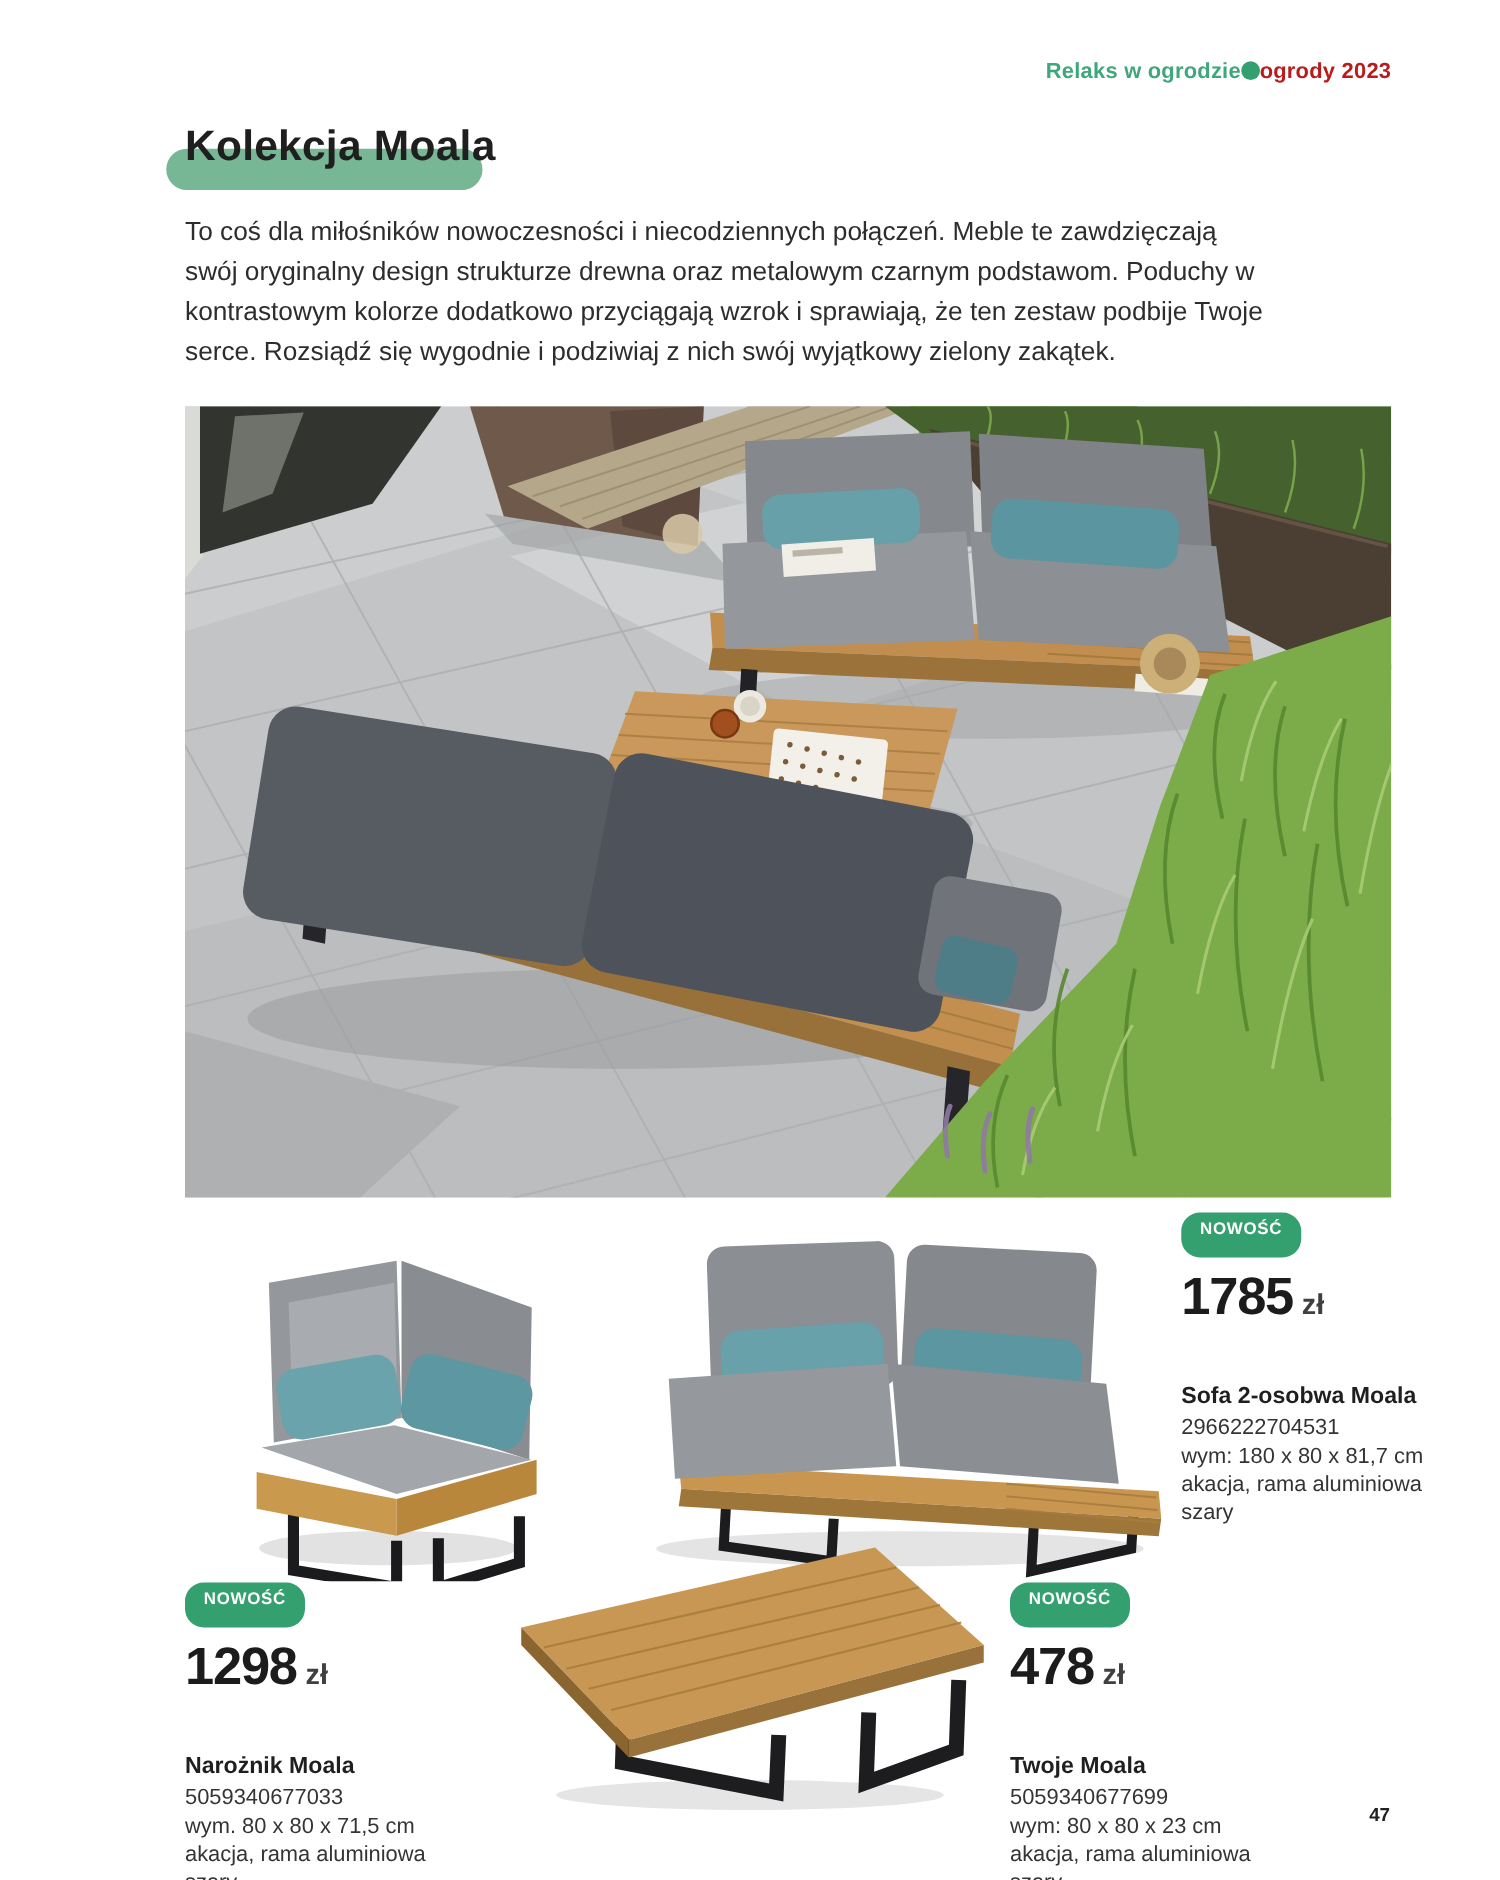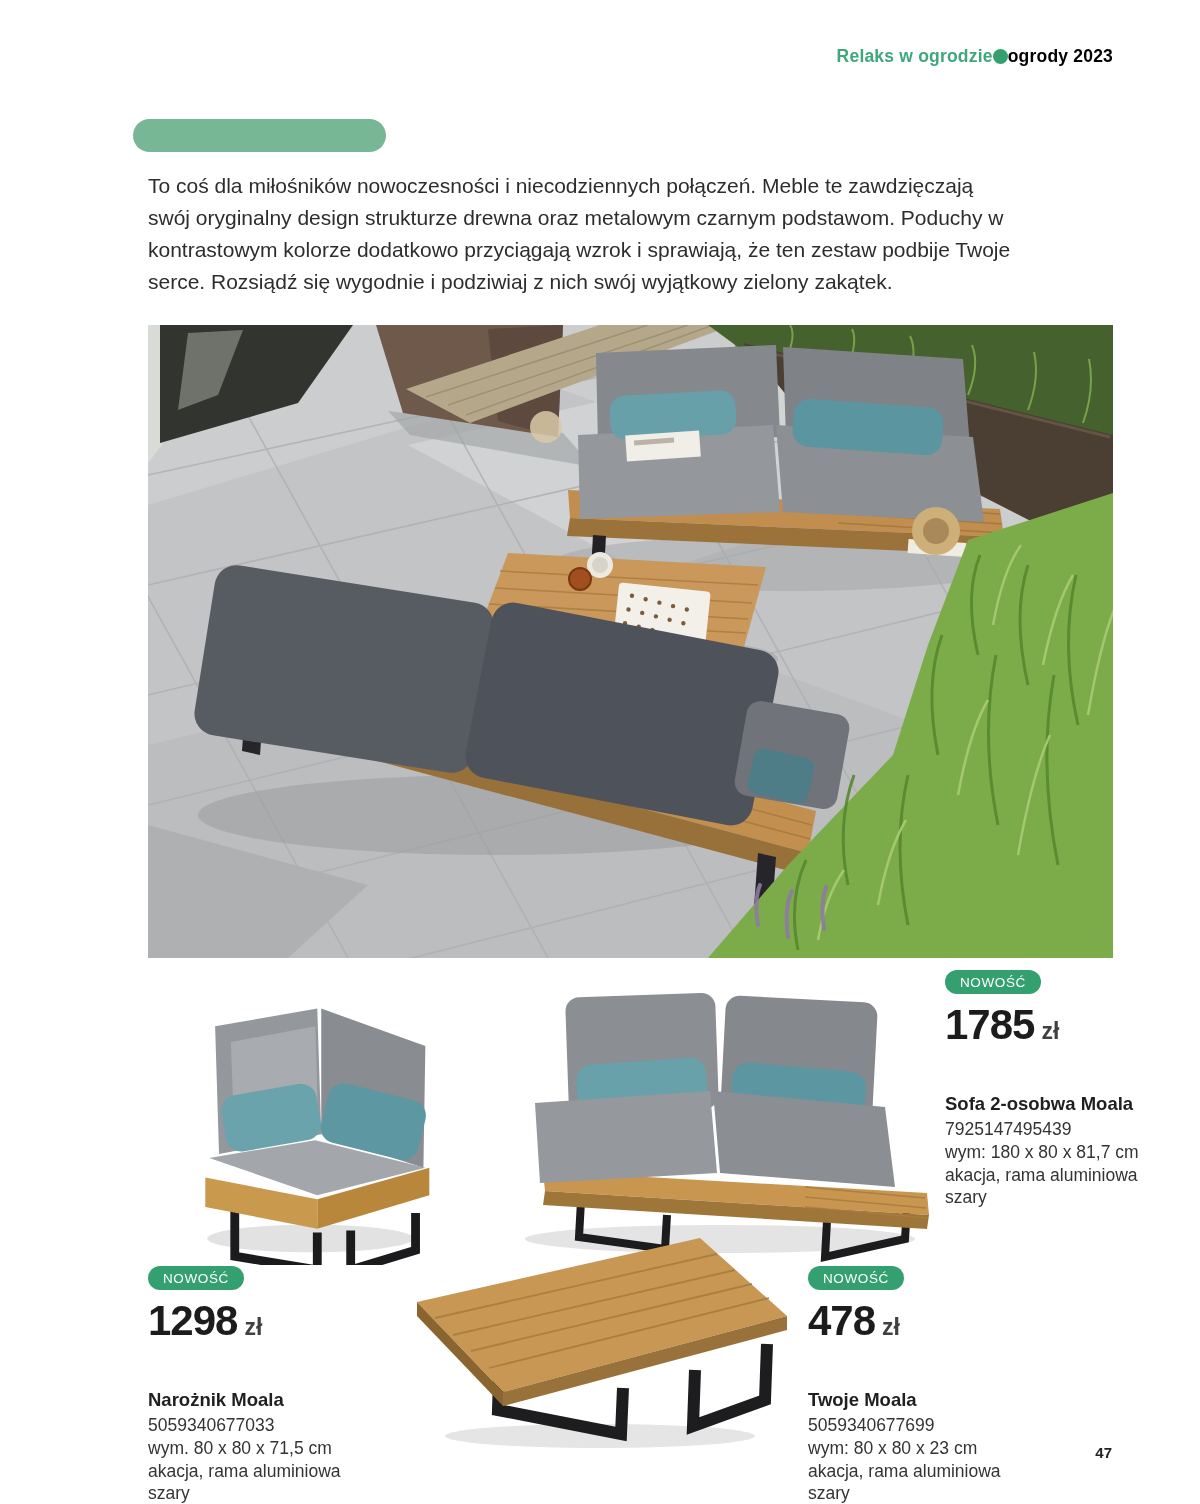--- a/index.html
+++ b/index.html
@@ -12,59 +12,60 @@
     overflow:hidden;
   }
   
   .hdr{
     position:absolute;top:46px;right:87px;
     display:flex;align-items:center;
     font-size:17.5px;font-weight:700;letter-spacing:.2px;
   }
   .hdr .sec{color:#3fa77b;}
   .hdr .dot{width:15px;height:15px;border-radius:50%;background:#35a06f;}
-  .hdr .cat{color:#000000;}
+  .hdr .cat{color:#b91c1c;}
   
   .title-hl{position:absolute;left:133px;top:119px;width:253px;height:33px;
     border-radius:17px;background:#77b795;}
   .title-text{position:absolute;left:148px;top:98px;font-size:34px;
     font-weight:800;color:#1f1f1f;letter-spacing:.2px;}
   
   .intro{position:absolute;left:148px;top:170px;width:872px;
     font-size:21px;line-height:1.52;font-weight:500;color:#2d2d2d;}
   
   .hero{position:absolute;left:148px;top:325px;width:965px;height:633px;}
   .hero svg{display:block;}
   
   .photo{position:absolute;}
   
   .pinfo{position:absolute;width:200px;}
   .badge{display:inline-block;background:#35a06f;color:#fff;
-    font-size:13.5px;font-weight:400;letter-spacing:.6px;
-    padding:5px 15px 4px;border-radius:15px;}
+    font-size:13.5px;font-weight:700;letter-spacing:.6px;
+    padding:5px 15px 16px;border-radius:15px;}
   .price-row{display:flex;align-items:baseline;margin:7px 0 3px;}
   .price-num{font-size:42px;font-weight:900;color:#1c1c1c;letter-spacing:-1px;}
   .price-cur{font-size:23px;font-weight:800;color:#404040;margin-left:7px;}
   .p-name{font-size:18.5px;font-weight:700;color:#1f1f1f;margin-bottom:3px;margin-top:44px;}
   .p-line{font-size:17.5px;color:#343434;line-height:1.3;}
   
   .pageno{position:absolute;top:1444px;right:88px;font-size:15px;font-weight:700;color:#222;}
 </style>
 </head>
 <body>
 
 <div id="page">
 
   <div class="hdr">
     <span class="sec">Relaks w ogrodzie</span>
     <span class="dot"></span>
     <span class="cat">ogrody 2023</span>
   </div>
 
   <div class="title-hl"></div>
+  <div class="title-text">Kolekcja Moala</div>
 
   <div class="intro">To coś dla miłośników nowoczesności i niecodziennych połączeń. Meble te zawdzięczają swój oryginalny design strukturze drewna oraz metalowym czarnym podstawom. Poduchy w kontrastowym kolorze dodatkowo przyciągają wzrok i sprawiają, że ten zestaw podbije Twoje serce. Rozsiądź się wygodnie i podziwiaj z nich swój wyjątkowy zielony zakątek.</div>
 
   <div class="hero">
     <svg width="965" height="633" viewBox="0 0 965 633">
 
       <rect width="965" height="633" fill="#cbcdce"></rect>
       <polygon points="0,180 400,60 965,260 965,633 0,633" fill="#c2c4c6"></polygon>
       <polygon points="0,420 500,300 965,470 965,633 0,633" fill="#bbbdbf"></polygon>
       <polygon points="260,120 700,20 900,120 500,250" fill="#d6d8d9" opacity="0.7"></polygon>
@@ -283,21 +284,21 @@
     </svg>
   </div>
 
   <div class="pinfo" style="left:945px;top:970px;">
     <span class="badge">NOWOŚĆ</span>
     <div class="price-row">
       <span class="price-num">1785</span>
       <span class="price-cur">zł</span>
     </div>
     <div class="p-name">Sofa 2-osobwa Moala</div>
-    <div class="p-line">7925147495439</div>
+    <div class="p-line">2966222704531</div>
     <div class="p-line">wym: 180 x 80 x 81,7 cm</div>
     <div class="p-line">akacja, rama aluminiowa</div>
     <div class="p-line">szary</div>
   </div>
 
   <div class="pinfo" style="left:148px;top:1266px;">
     <span class="badge">NOWOŚĆ</span>
     <div class="price-row">
       <span class="price-num">1298</span>
       <span class="price-cur">zł</span>

